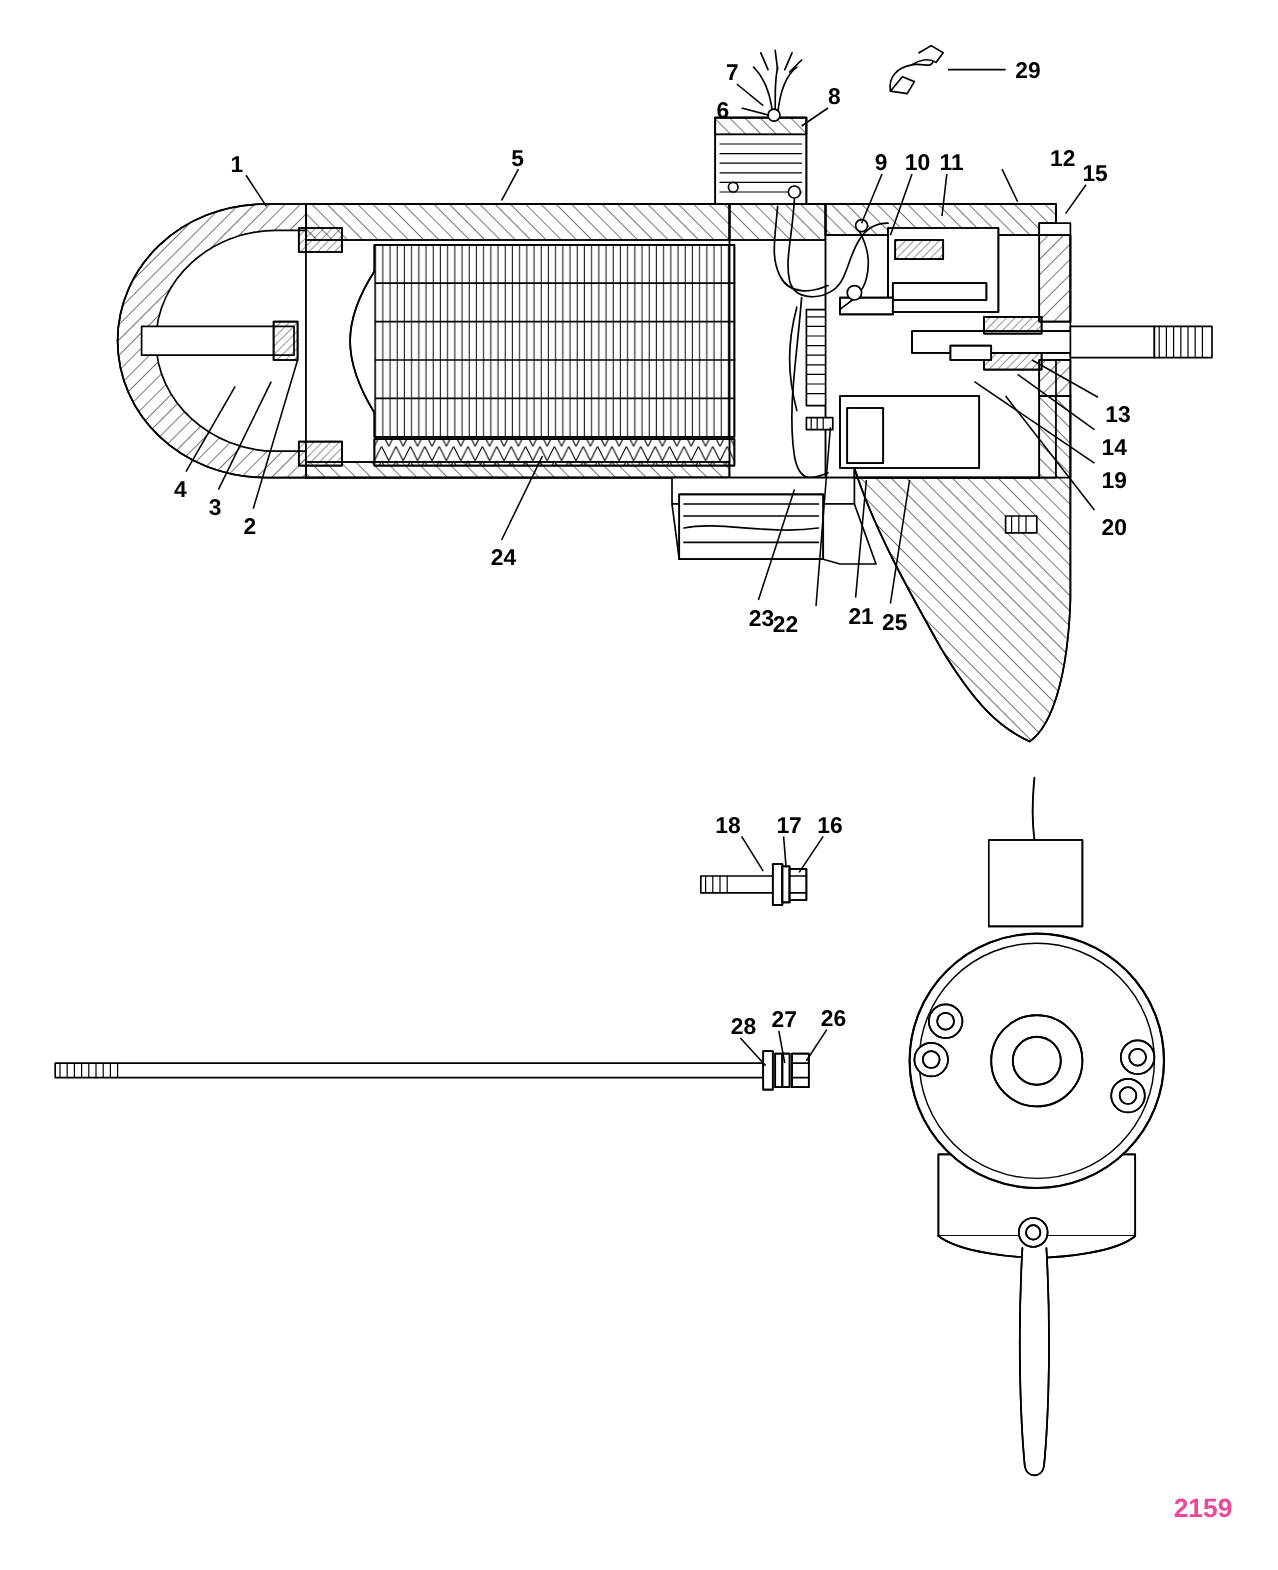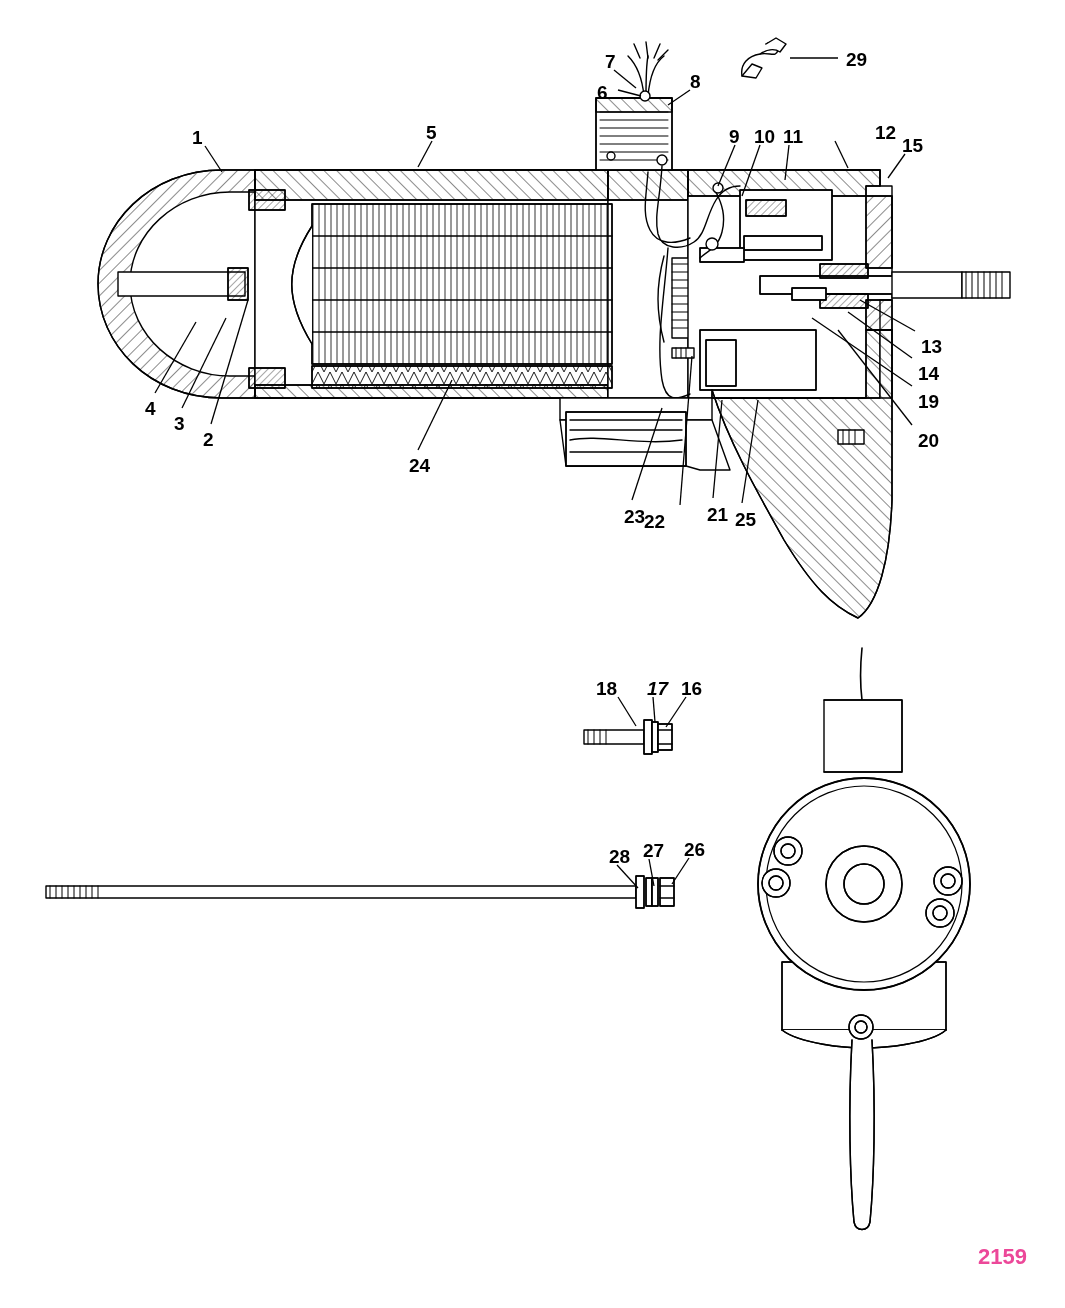--- a/index.html
+++ b/index.html
@@ -356,21 +356,21 @@
       <div class="callout" style="left: 918px; top: 431px;">20</div>
       <div class="callout" style="left: 145px; top: 399px;">4</div>
       <div class="callout" style="left: 174px; top: 414px;">3</div>
       <div class="callout" style="left: 203px; top: 430px;">2</div>
       <div class="callout" style="left: 409px; top: 456px; text-align: center;">24</div>
       <div class="callout" style="left: 624px; top: 507px;">23</div>
       <div class="callout" style="left: 644px; top: 512px;">22</div>
       <div class="callout" style="left: 707px; top: 505px;">21</div>
       <div class="callout" style="left: 735px; top: 510px;">25</div>
       <div class="callout" style="left: 596px; top: 679px;">18</div>
-      <div class="callout" style="left: 647px; top: 679px; font-style: italic;">17</div>
+      <div class="callout" style="left: 647px; top: 679px;">17</div>
       <div class="callout" style="left: 681px; top: 679px;">16</div>
       <div class="callout" style="left: 609px; top: 847px;">28</div>
       <div class="callout" style="left: 643px; top: 841px;">27</div>
       <div class="callout" style="left: 684px; top: 840px;">26</div>
     </div>
 
   <div class="figure-id">2159</div>
 
 </div>
 

